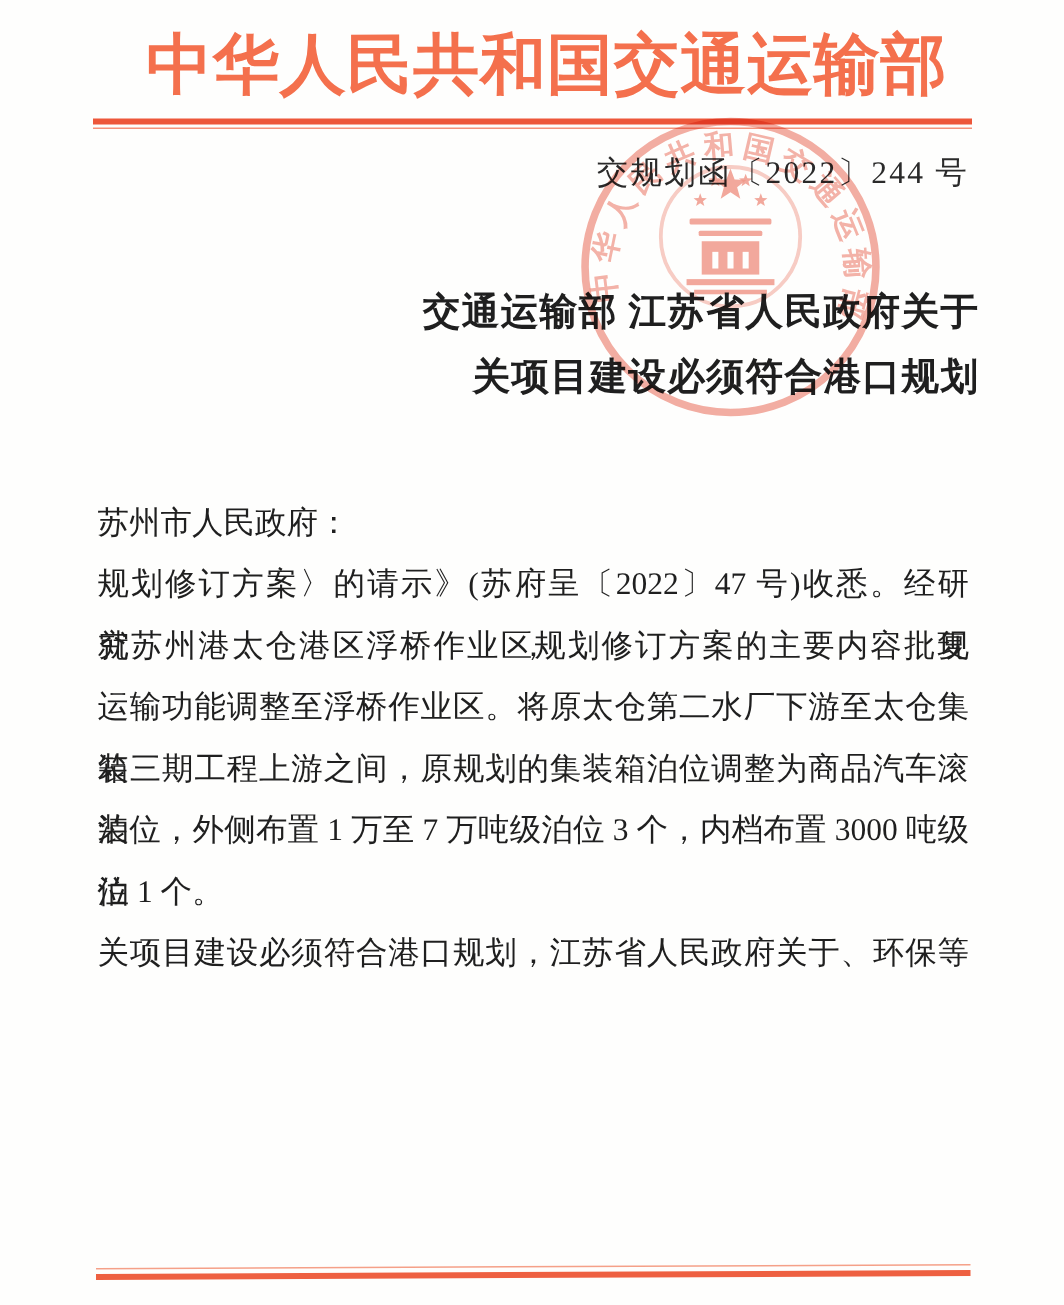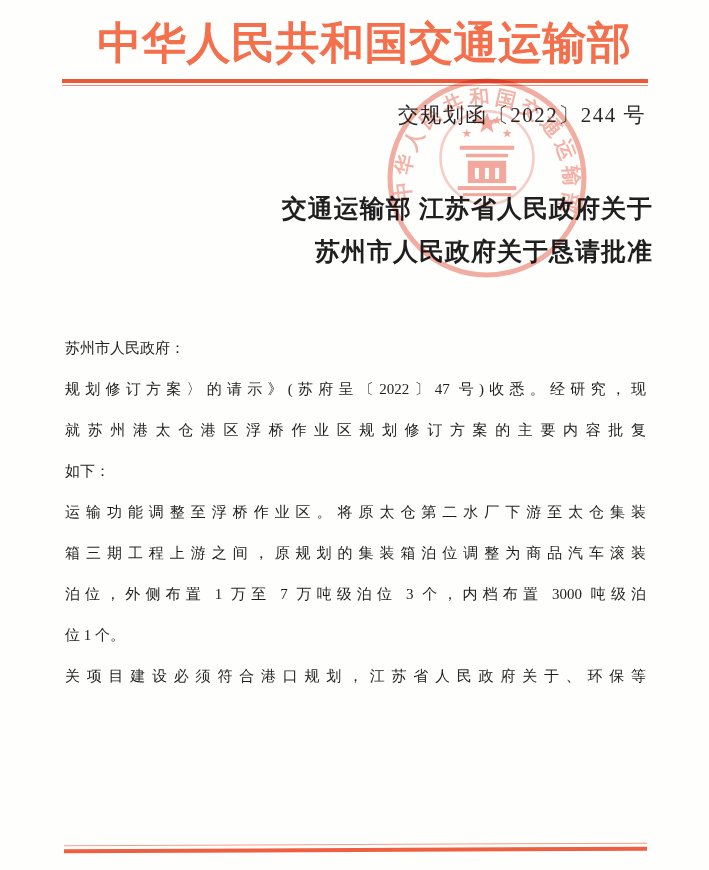--- a/index.html
+++ b/index.html
@@ -44,21 +44,21 @@
   .title{position:absolute;top:187px;left:62px;width:585px;transform:translateX(6px);z-index:2;}
   .title-line{
     height:43px;line-height:43px;text-align:right;
     font-size:25px;font-weight:700;color:var(--ink,#1e1e1e);
     letter-spacing:1px;white-space:nowrap;
   }
 
   
   .body-block{position:absolute;top:328px;left:65px;width:581px;z-index:2;}
   .body-line{
-    height:41px;line-height:41px;font-size:15px;color:var(--ink,#1e1e1e);
+    height:41px;line-height:41px;font-size:21px;color:var(--ink,#1e1e1e);
     text-align:justify;text-align-last:justify;
     font-family:"Liberation Serif","DejaVu Serif",serif;
   }
   .body-line.first{text-indent:44px;}
   .body-line.nojust{text-align:left;text-align-last:left;}
 
   
   .rule-bottom{position:absolute;top:844px;left:64px;width:583px;transform:rotate(-0.25deg);}
   .rule-bottom .thin{height:1.2px;background:#f5a088;}
   .rule-bottom .thick{height:4px;margin-top:3px;background:#ee6041;}
@@ -100,28 +100,27 @@
         <rect x="98" y="90" width="4" height="11" fill="#ffffff" fill-opacity="1"></rect>
         <rect x="108" y="90" width="4" height="11" fill="#ffffff" fill-opacity="1"></rect>
         <rect x="71" y="108" width="58" height="4"></rect>
         <rect x="76" y="115" width="48" height="3"></rect>
       </g>
     </svg>
   </div>
 
   <div class="title">
       <div class="title-line">交通运输部 江苏省人民政府关于</div>
-      <div class="title-line">苏州市人民政府关于恳请批准</div>
+      <div class="title-line">关项目建设必须符合港口规划</div>
     </div>
 
   <div class="body-block">
       <div class="body-line nojust">苏州市人民政府：</div>
       <div class="body-line">规划修订方案〉的请示》(苏府呈〔2022〕47 号)收悉。经研究，现</div>
       <div class="body-line">就苏州港太仓港区浮桥作业区规划修订方案的主要内容批复</div>
-      <div class="body-line nojust">如下：</div>
       <div class="body-line">运输功能调整至浮桥作业区。将原太仓第二水厂下游至太仓集装</div>
       <div class="body-line">箱三期工程上游之间，原规划的集装箱泊位调整为商品汽车滚装</div>
       <div class="body-line">泊位，外侧布置 1 万至 7 万吨级泊位 3 个，内档布置 3000 吨级泊</div>
       <div class="body-line nojust">位 1 个。</div>
       <div class="body-line">关项目建设必须符合港口规划，江苏省人民政府关于、环保等</div>
     </div>
 
   <div class="rule-bottom">
     <div class="thin"></div>
     <div class="thick"></div>

